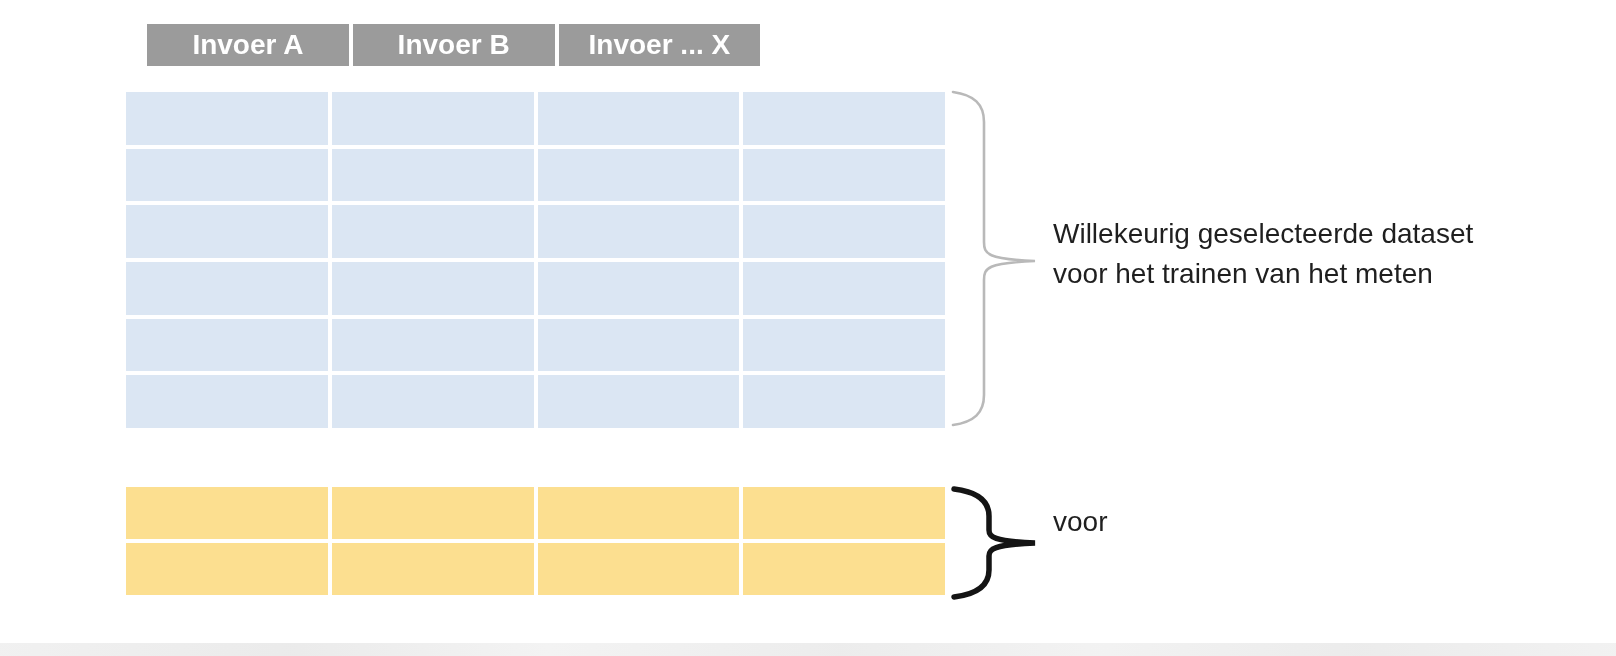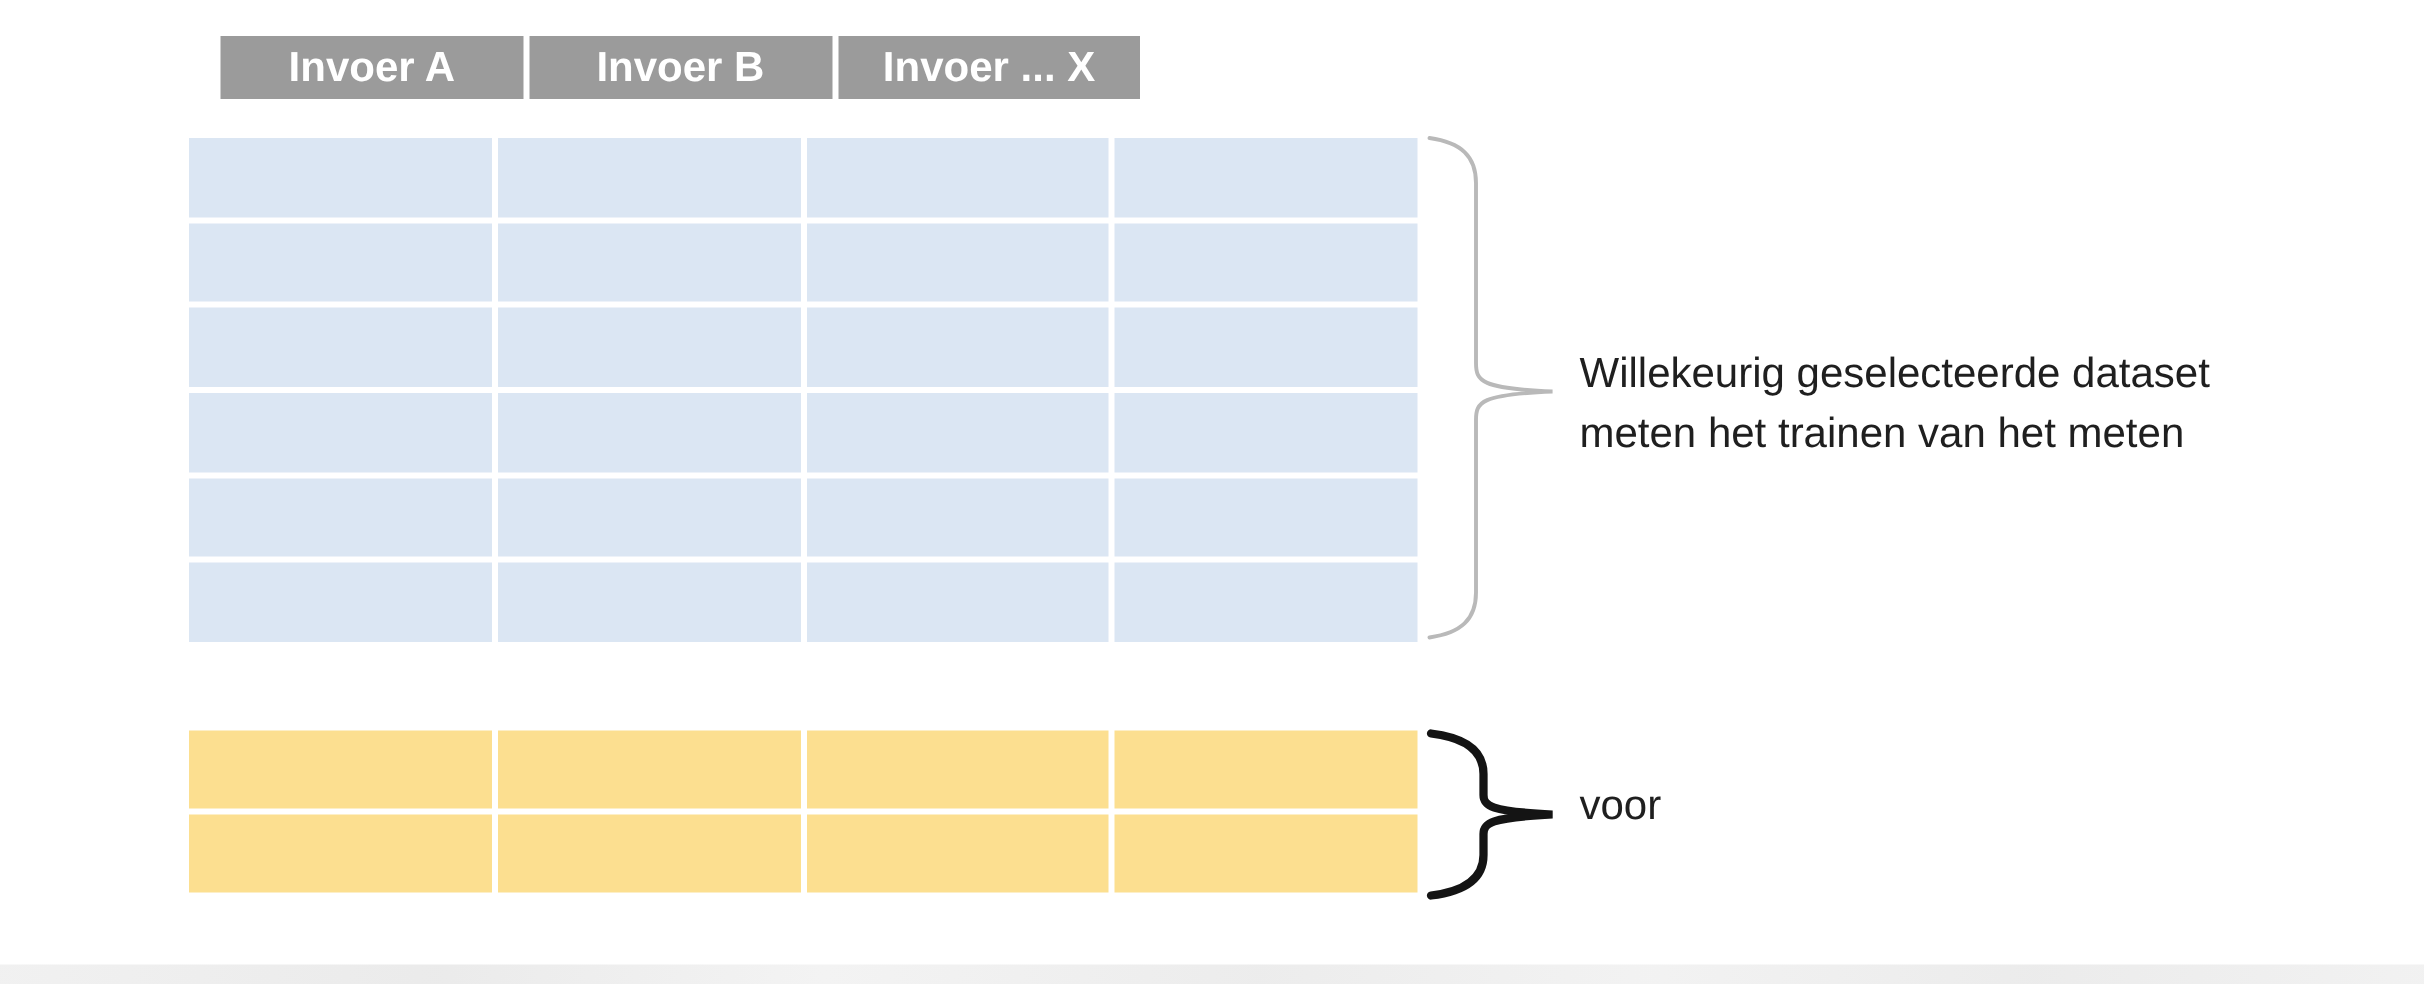--- a/index.html
+++ b/index.html
@@ -74,21 +74,20 @@
     color: var(--test-brace, #141414);
   }
 
   
   .annotation {
     position: absolute;
     font-size: 28px;
     line-height: 40px;
     color: var(--annotation-text, #1f1f1f);
     white-space: nowrap;
-    margin-top: 15px;
   }
   .annotation.training { left: 1053px; top: 214px; }
   .annotation.test     { left: 1053px; top: 502px; }
   .annotation .b { font-weight: 400; }
 
   
   .bottom-band {
     position: absolute;
     left: 0;
     bottom: 0;
@@ -152,20 +151,20 @@
            C 36,174 33,179 33,191 L 33,306 C 33,324 23,333 2,336" stroke="currentColor" stroke-width="2.6" stroke-linecap="round" fill="none"></path>
 </svg>
 
 <svg class="brace test" width="90" height="116" viewBox="0 0 90 116" fill="none">
   <path d="M 3,4 C 28,7 38,17 38,31 L 38,45 C 38,52 42,56 84,58
            C 42,60 38,64 38,71 L 38,85 C 38,99 28,109 3,112" stroke="currentColor" stroke-width="5.5" stroke-linecap="round" fill="none"></path>
 </svg>
 
 <div class="annotation training">
     <div><span>Willekeurig geselecteerde dataset</span></div>
-    <div><span>meten het </span><span class="b">trainen</span><span> van het meten</span></div>
+    <div><span>voor het </span><span class="b">trainen</span><span> van het meten</span></div>
   </div>
 
 <div class="annotation test">
     <div><span>voor</span></div>
   </div>
 
 <div class="bottom-band"></div>
 
 </body></html>

